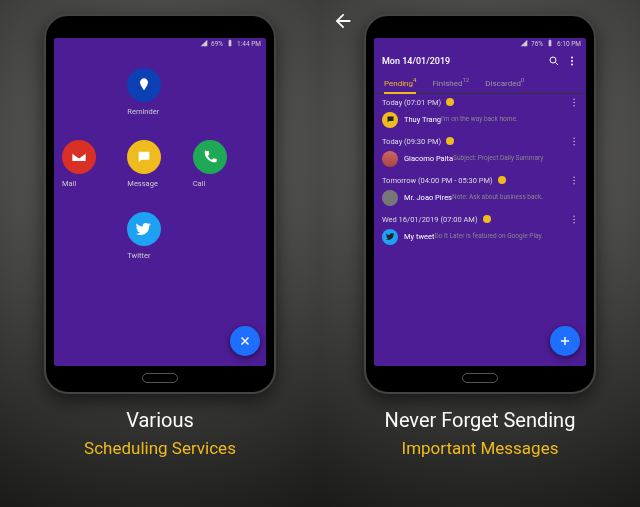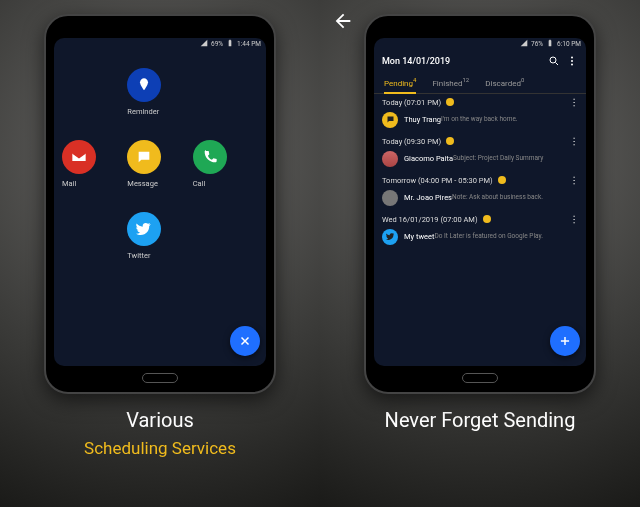--- a/index.html
+++ b/index.html
@@ -37,22 +37,22 @@
     left: 50%;
     transform: translateX(-50%);
     width: 34px;
     height: 8px;
     border: 1px solid #555;
     border-radius: 6px;
   }
   .screen {
     width: 100%;
     height: 100%;
-    background: #0f172a;
-    border-radius: 10px;
+    background: #4c1d95;
+    border-radius: 2px;
     display: flex;
     flex-direction: column;
     color: #fff;
     font-size: 8px;
     overflow: hidden;
   }
   .statusbar {
     height: 12px;
     display: flex;
     justify-content: flex-end;
@@ -352,14 +352,15 @@
       </div>
       <div class="fab">
         <svg viewBox="0 0 24 24">
             <path d="M12 5v14M5 12h14" stroke="#fff" stroke-width="2.5" fill="none"></path>
           </svg>
       </div>
     </div>
   </div>
   <div class="caption">
     <div class="cap1">Never Forget Sending</div>
+    <div class="cap2">Important Messages</div>
   </div>
 </div>
 
 </body></html>

